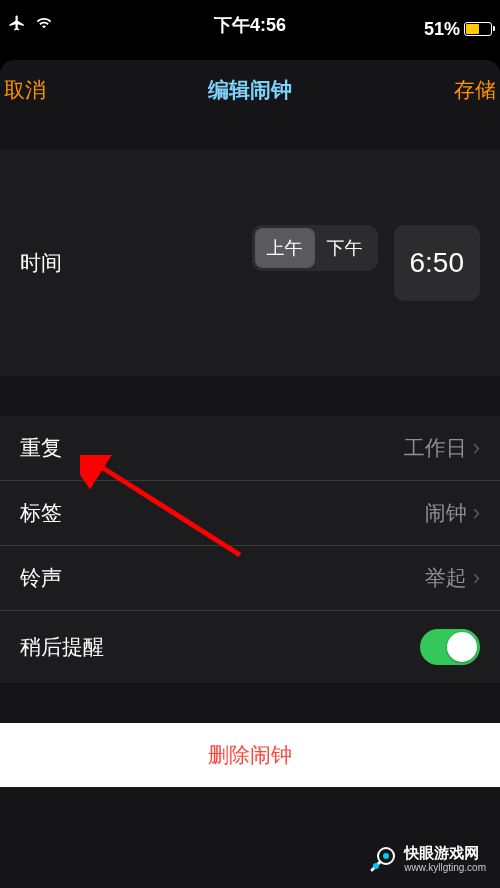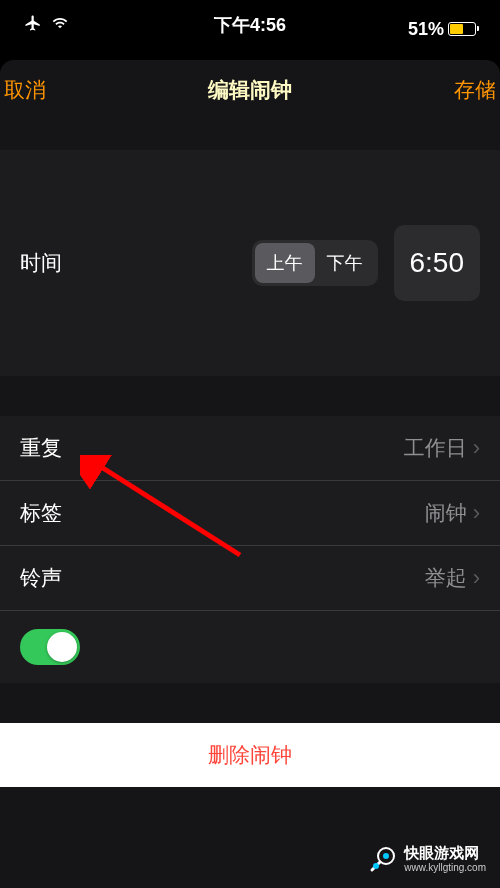--- a/index.html
+++ b/index.html
@@ -13,21 +13,21 @@
       height: 888px;
       background: #000;
       position: relative;
       overflow: hidden;
     }
     .status-bar {
       height: 50px;
       display: flex;
       align-items: center;
       justify-content: space-between;
-      padding: 0 24px;
+      padding: 0 8px;
       color: #fff;
       font-size: 18px;
       font-weight: 600;
     }
     .status-left {
       display: flex;
       align-items: center;
       gap: 8px;
     }
     .status-center {
@@ -85,21 +85,21 @@
       padding: 0 4px;
     }
     .modal-header .cancel, .modal-header .save {
       color: #ff9500;
       font-size: 21px;
     }
     .modal-header .save {
       font-weight: 400;
     }
     .modal-header .title {
-      color: #fef9c3;
+      color: #7dd3fc;
       font-size: 21px;
       font-weight: 600;
       position: absolute;
       left: 50%;
       transform: translateX(-50%);
     }
     .time-section {
       background: #1c1c1e;
       margin-top: 30px;
       padding: 75px 20px;
@@ -107,21 +107,21 @@
       align-items: center;
       justify-content: space-between;
     }
     .time-label {
       color: #fff;
       font-size: 21px;
     }
     .time-controls {
       display: flex;
       gap: 16px;
-      align-items: center;
+      align-items: flex-start;
     }
     .ampm-segment {
       display: flex;
       background: #2c2c2e;
       border-radius: 10px;
       padding: 3px;
     }
     .ampm-option {
       padding: 8px 12px;
       color: #fff;
@@ -285,20 +285,21 @@
       </span>
     </div>
     <div class="setting-row">
       <span class="setting-label">铃声</span>
       <span class="setting-value">
         <span>举起</span>
         <span class="chevron">›</span>
       </span>
     </div>
     <div class="setting-row">
+      <span class="setting-label">稍后提醒</span>
       <div class="toggle">
         <div class="toggle-knob"></div>
       </div>
     </div>
   </div>
 
   <div class="delete-section">
     <span class="delete-btn">删除闹钟</span>
   </div>
 

